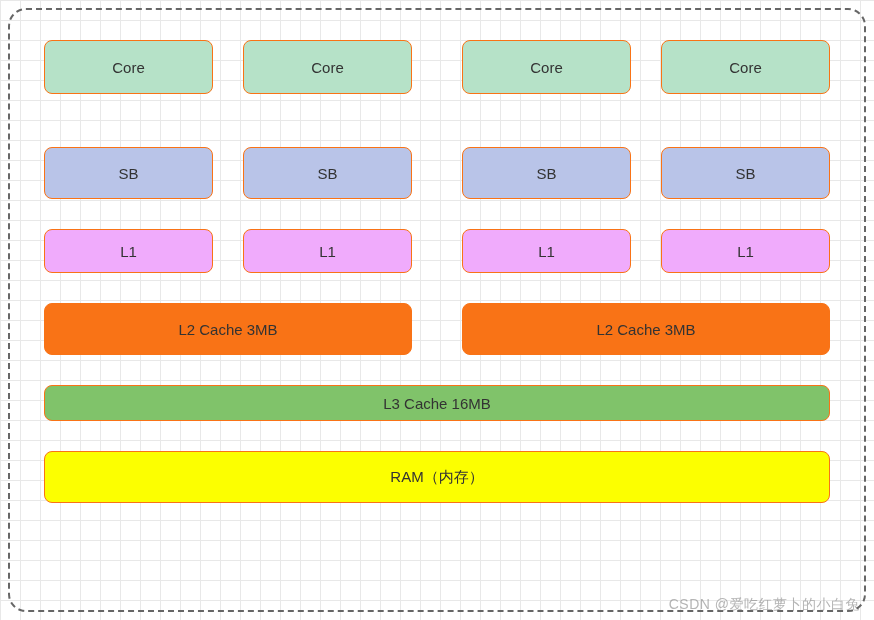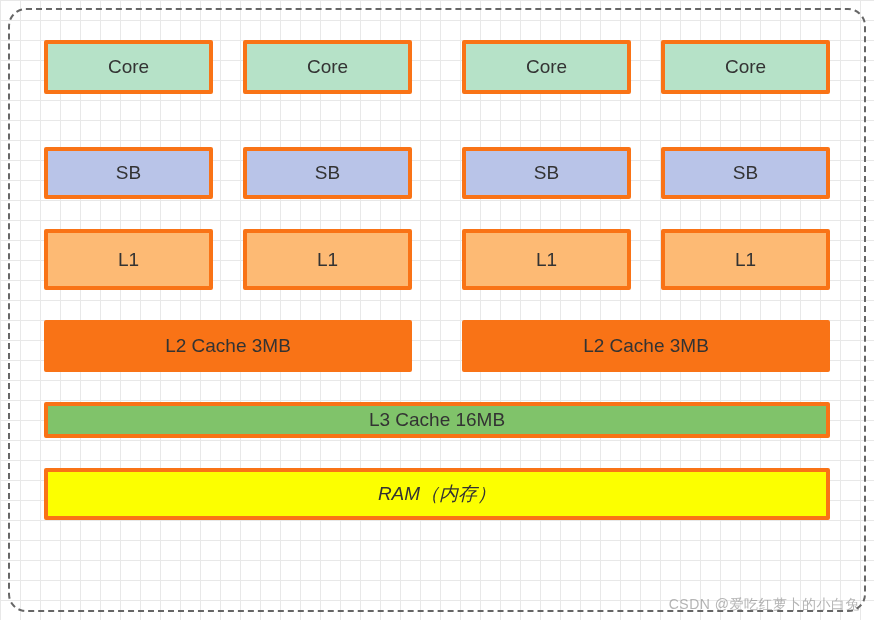--- a/index.html
+++ b/index.html
@@ -51,45 +51,45 @@
       z-index: 2;
       display: flex;
       flex-direction: column;
     }
 
     .row {
       display: flex;
       width: 100%;
       margin-bottom: 30px;
     }
-    .row:last-child { margin-bottom: 4px; font-style: italic; }
+    .row:last-child { margin-bottom: 4px; }
 
     .half {
       display: flex;
       gap: 30px;
       width: 50%;
     }
     .half.left { padding-right: 25px; }
     .half.right { padding-left: 25px; }
 
     .box {
-      border: 4px solid #f97316;
-      border-radius: 2px;
+      border: 1px solid #f97316;
+      border-radius: 8px;
       display: flex;
       align-items: center;
       justify-content: center;
-      font-size: 19px;
+      font-size: 15px;
       color: #333;
       text-align: center;
       flex: 1;
     }
 
     .core-box { background: #b6e2c8; height: 54px; }
     .sb-box   { background: #b9c4e8; height: 52px; margin-top: 23px; }
-    .l1-box   { background: #fdba74; height: 61px; }
+    .l1-box   { background: #f0abfc; height: 44px; }
     .l2-box   { background: #f97316; height: 52px; }
     .l3-box   { background: #80c36a; height: 36px; }
     .ram-box  { background: #fcff00; height: 52px; }
 
     .full-row { gap: 0; }
 
     .watermark {
       position: absolute;
       bottom: 6px;
       right: 14px;

